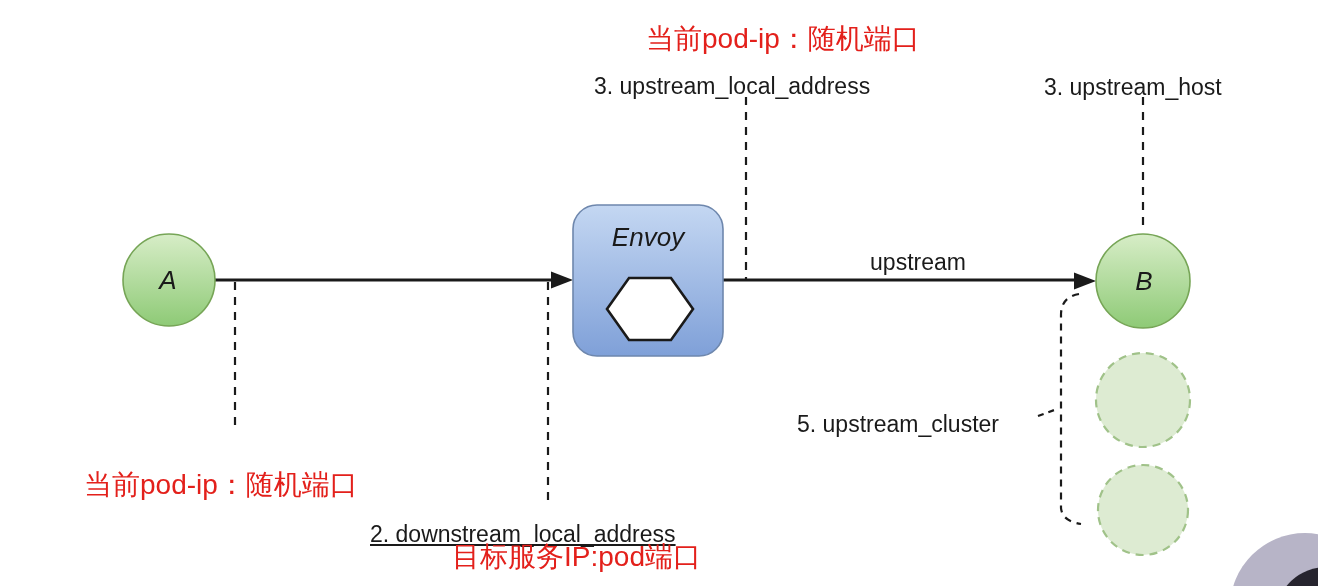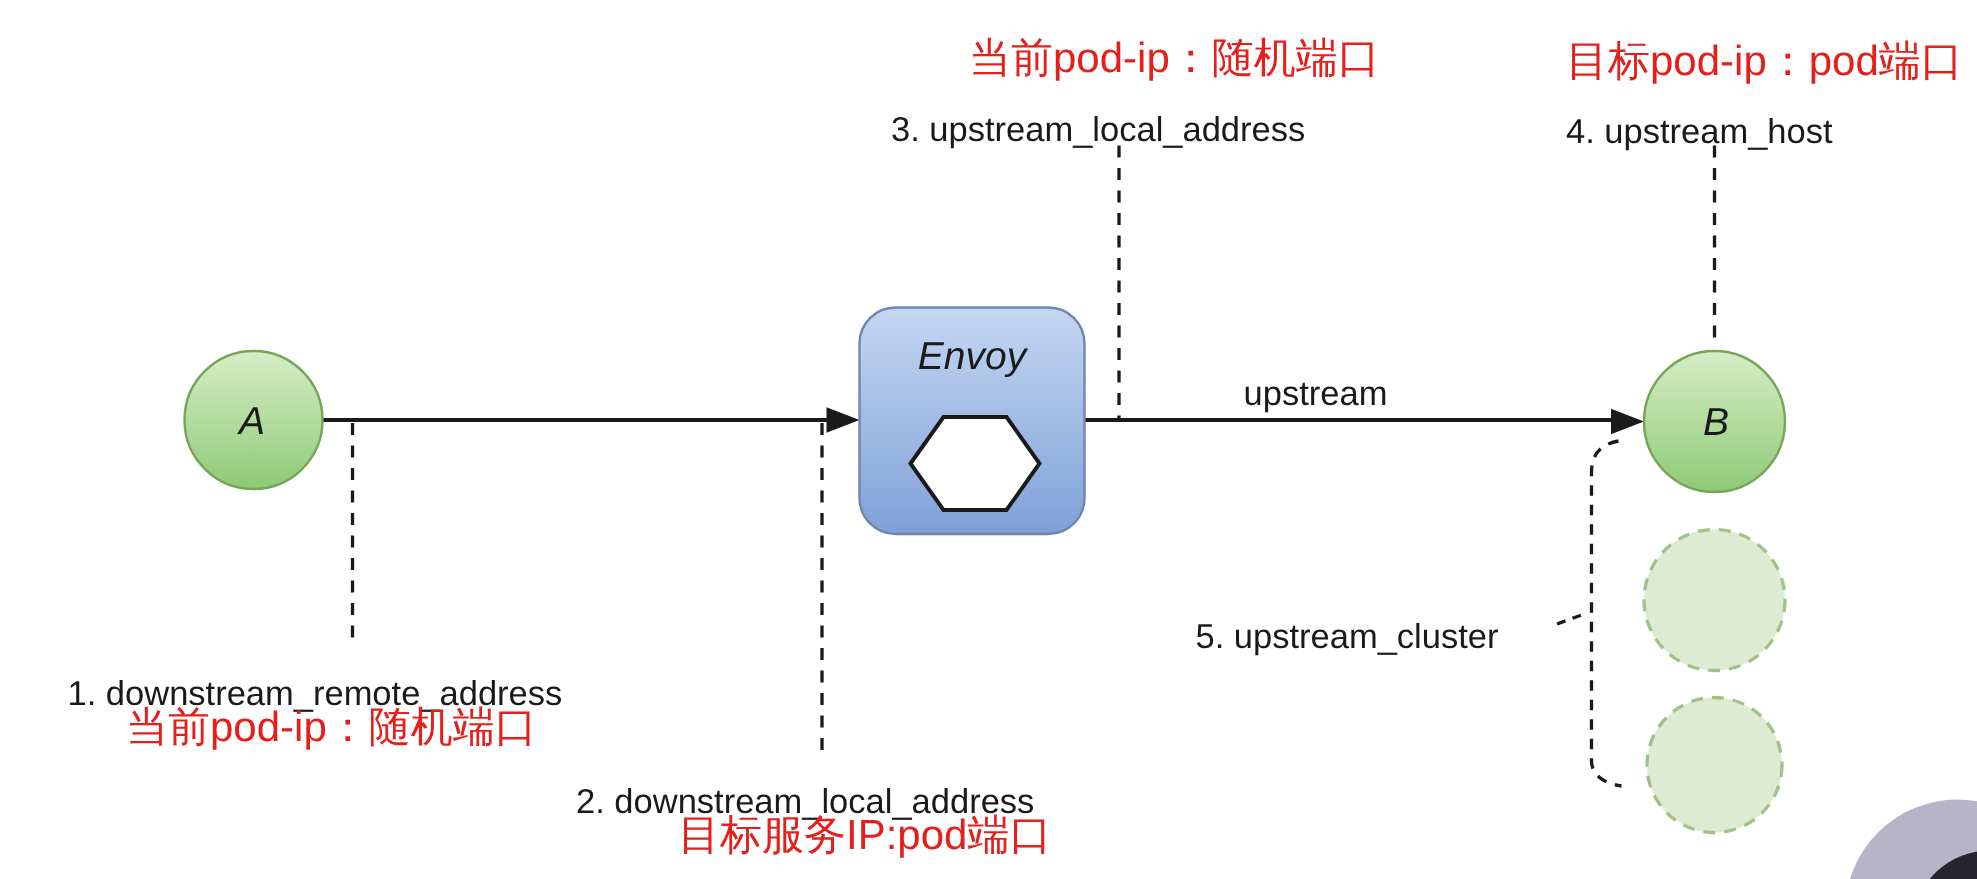--- a/index.html
+++ b/index.html
@@ -68,30 +68,28 @@
     <circle cx="1143" cy="510" r="45" fill="#ddebd2" stroke="#a0c289" stroke-width="2.2" stroke-dasharray="8 6"></circle>
 
     <circle cx="1305" cy="608" r="75" fill="#b7b4c7"></circle>
     <ellipse cx="1327" cy="613" rx="50" ry="46" fill="#26242e"></ellipse>
   </svg>
 
   <div class="lbl node-label ctr" style="left:168px; top:281px;">A</div>
   <div class="lbl node-label ctr" style="left:1144px; top:282px;">B</div>
   <div class="lbl node-label ctr" style="left:648px; top:238px;">Envoy</div>
 
-  <div class="lbl edge-label ctr" style="left:877px; top:262px;">upstream</div>
+  <div class="lbl edge-label ctr" style="left:918px; top:262px;">upstream</div>
 
   <div class="lbl anno-detail red" style="left:646px; top:23px;">当前pod-ip：随机端口</div>
   <div class="lbl anno-title" style="left:594px; top:61px;">3. upstream_local_address</div>
 
-  <div class="lbl anno-detail red" style="left:1044px; top:25px;">目标pod-ip：pod端口</div>
-  <div class="lbl anno-title" style="left:1044px; top:62px;">4. upstream_host</div>
+  <div class="lbl anno-title" style="left:1044px; top:62px;">3. upstream_host</div>
 
-  <div class="lbl anno-title" style="left:45px; top:437px;">1. downstream_remote_address</div>
   <div class="lbl anno-detail red" style="left:84px; top:469px;">当前pod-ip：随机端口</div>
 
-  <div class="lbl anno-title" style="left:384px; top:509px;">2. downstream_local_address</div>
+  <div class="lbl anno-title" style="left:370px; top:509px;text-decoration:underline;">2. downstream_local_address</div>
   <div class="lbl anno-detail red" style="left:452px; top:541px;">目标服务IP:pod端口</div>
 
   <div class="lbl anno-title" style="left:797px; top:399px;">5. upstream_cluster</div>
 
 
 </div>
 
 </body></html>

